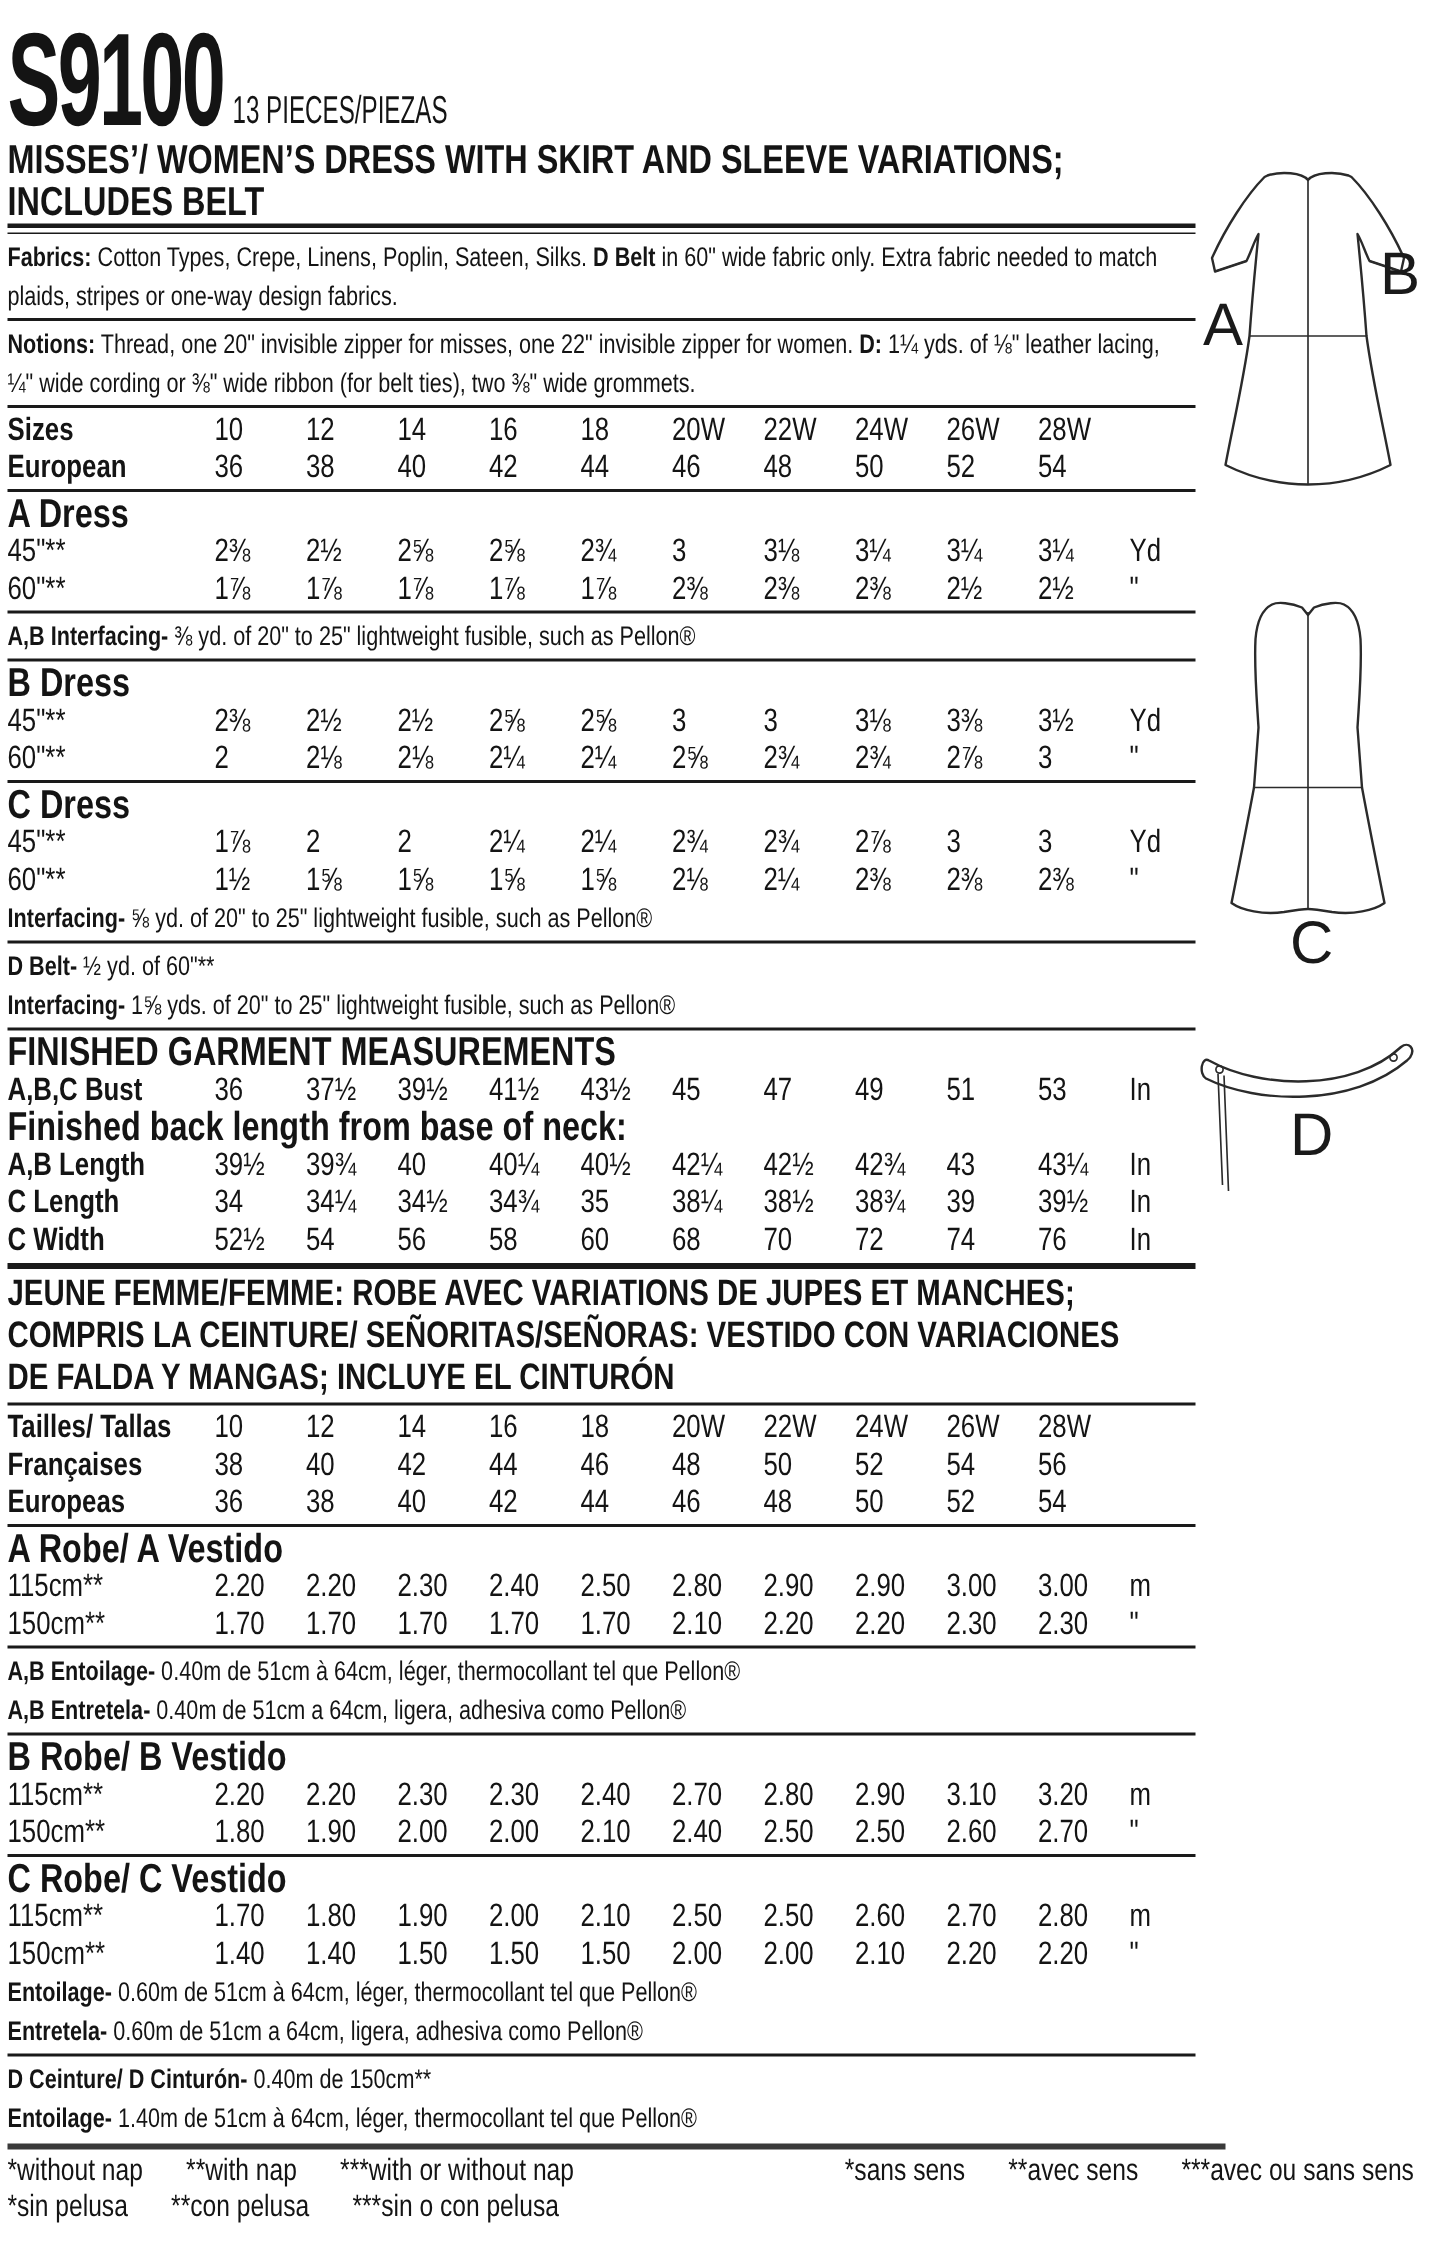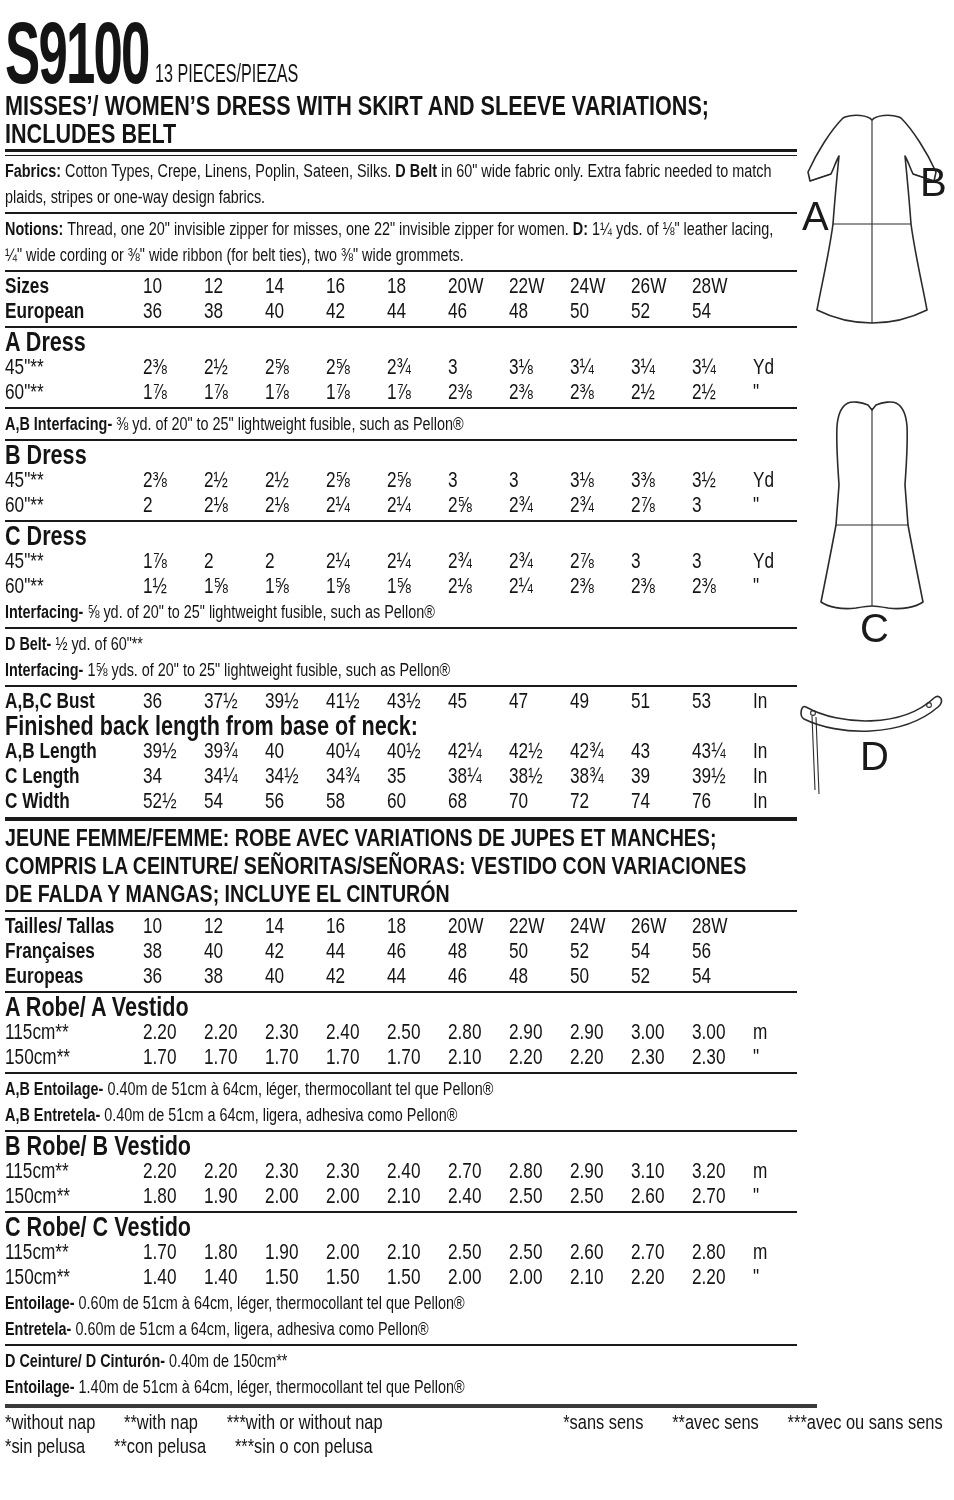--- a/index.html
+++ b/index.html
@@ -222,20 +222,21 @@
   <hr class="rule">
 
   <div class="line">
       <span class="rich"><span class="b">D Belt-</span><span> ½ yd. of 60"**</span></span>
     </div>
   <div class="line">
       <span class="rich"><span class="b">Interfacing-</span><span> 1⅝ yds. of 20" to 25" lightweight fusible, such as Pellon®</span></span>
     </div>
   <hr class="rule">
 
+  <div class="sect"><span class="sx">FINISHED GARMENT MEASUREMENTS</span></div>
   <div>
       <div class="trow">
         <div class="cell"><span class="sx b">A,B,C Bust</span></div>
         <div class="cell"><span class="sx">36</span></div>
         <div class="cell"><span class="sx">37½</span></div>
         <div class="cell"><span class="sx">39½</span></div>
         <div class="cell"><span class="sx">41½</span></div>
         <div class="cell"><span class="sx">43½</span></div>
         <div class="cell"><span class="sx">45</span></div>
         <div class="cell"><span class="sx">47</span></div>

